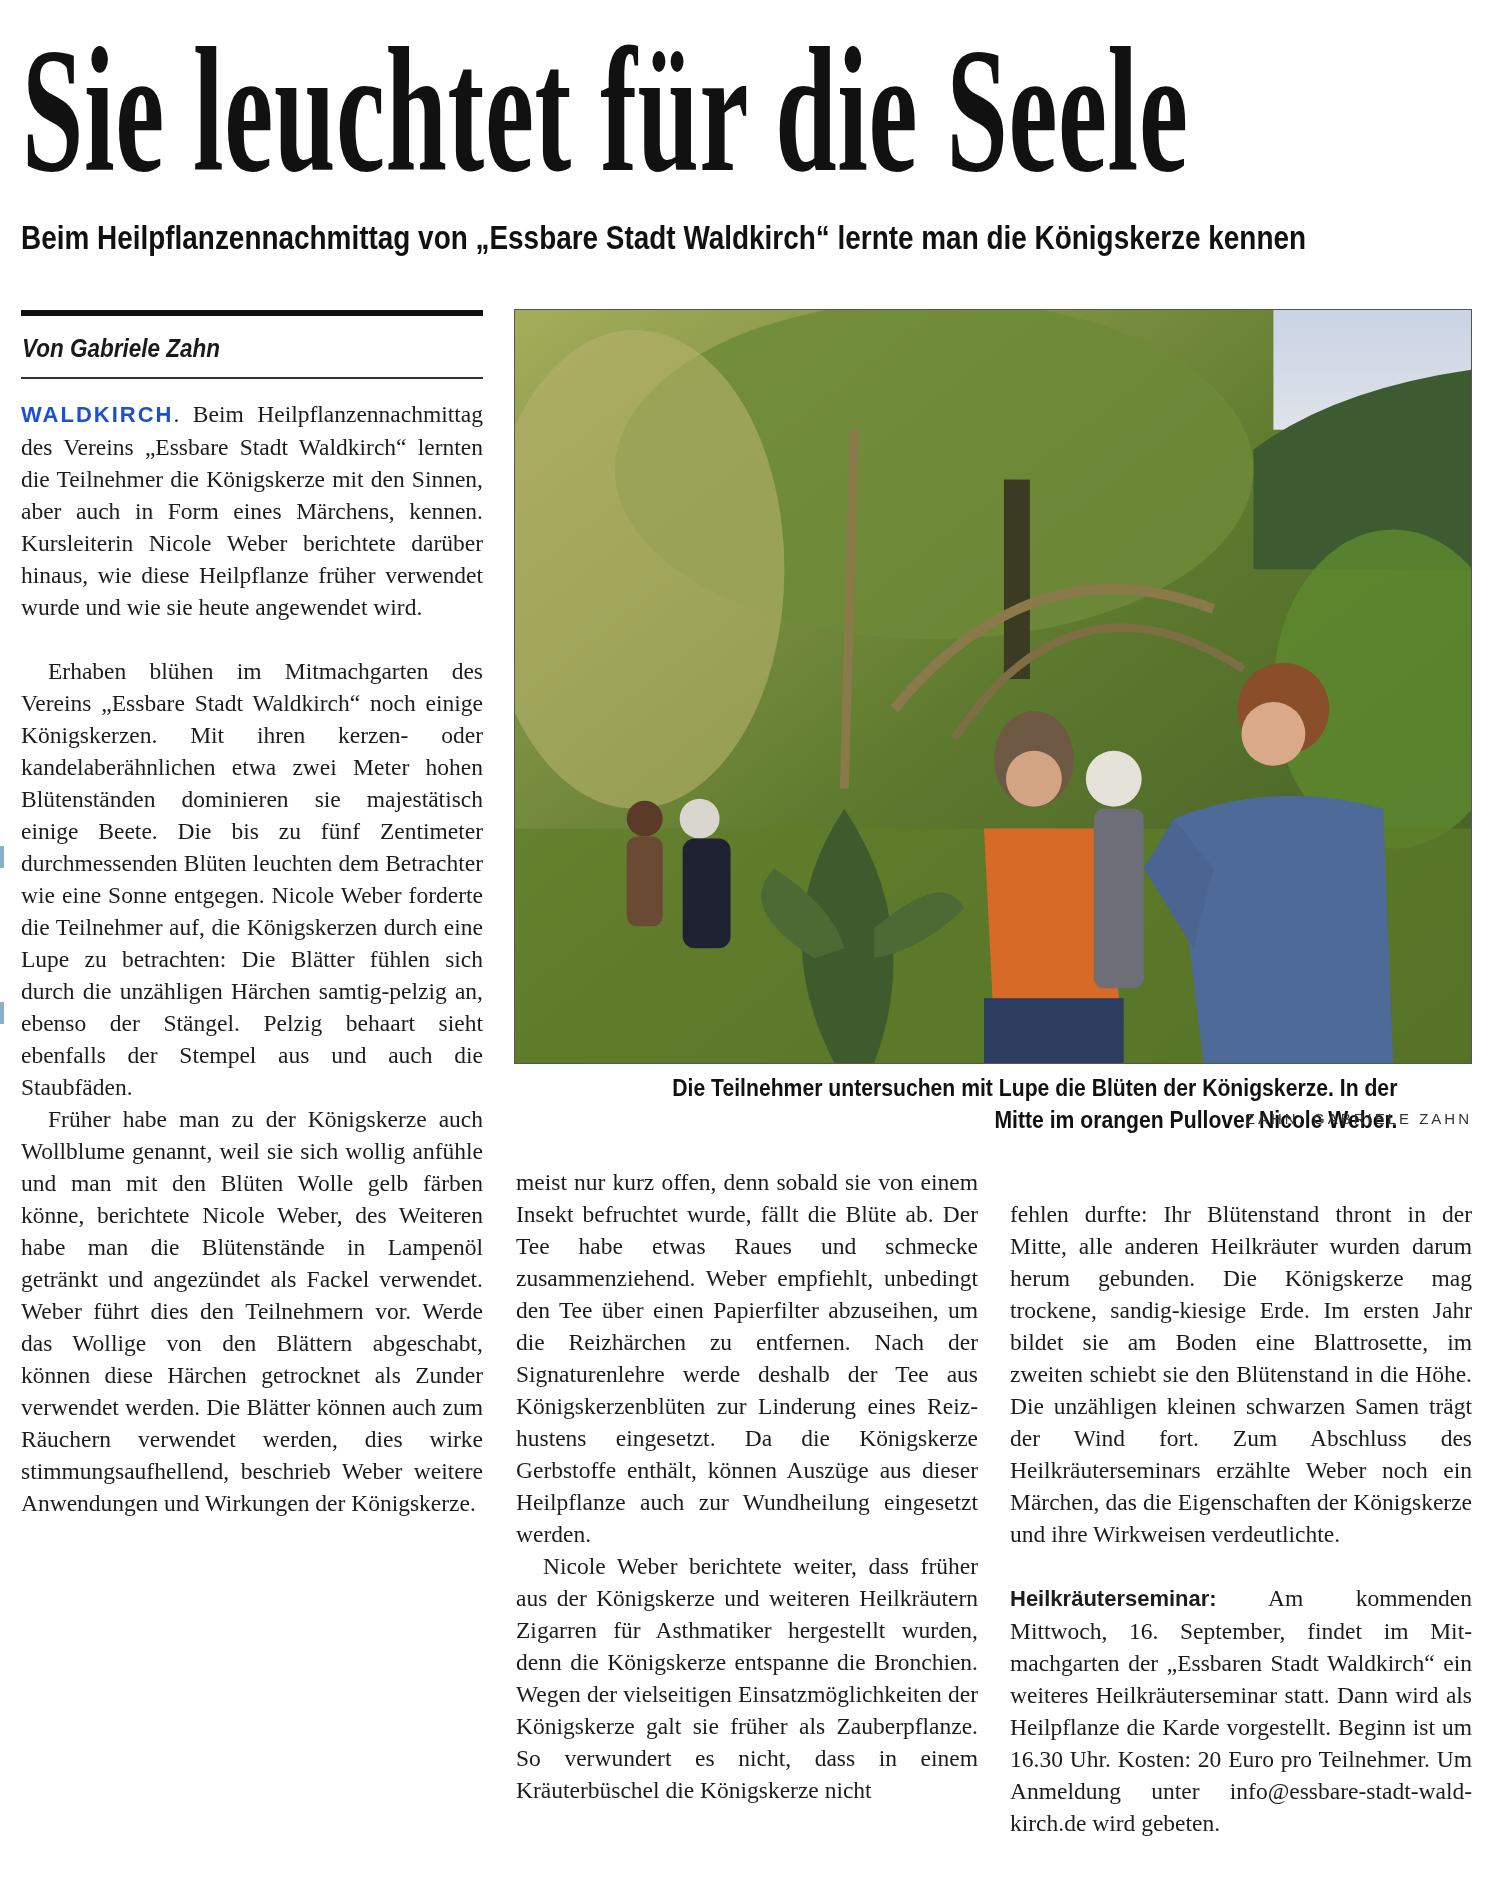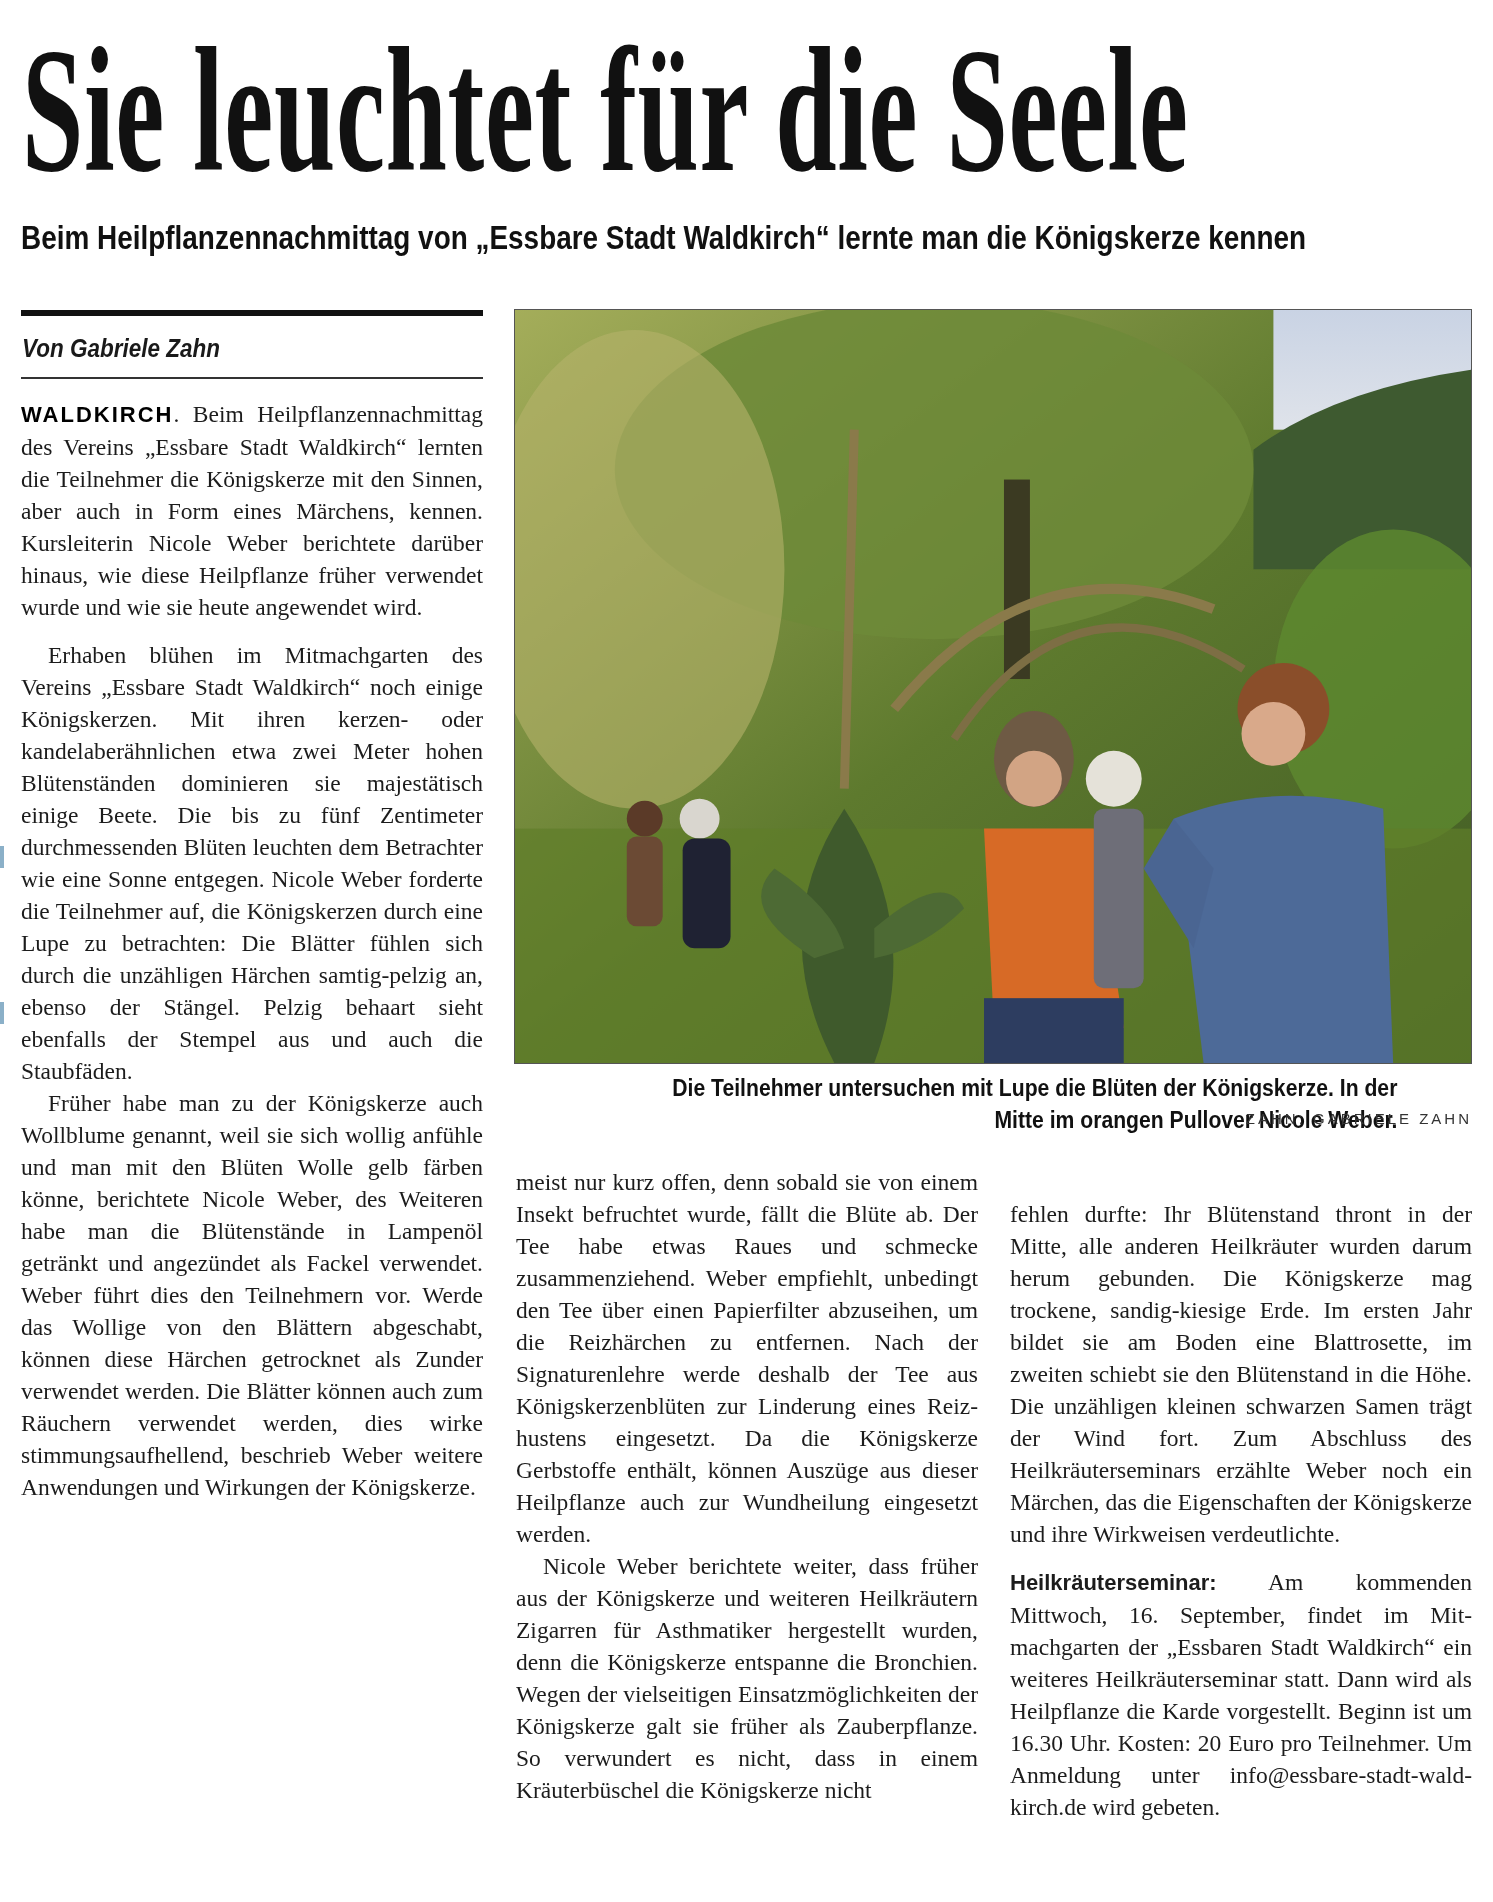--- a/index.html
+++ b/index.html
@@ -28,23 +28,23 @@
   }
   .rule-thin { position: absolute; left: 21px; top: 377px; width: 462px; height: 2px; background: #333; }
 
   .col {
     position: absolute; width: 462px;
     font-family: "Liberation Serif", serif; font-size: 23.5px; line-height: 32px;
     color: #1c1c1c; text-align: justify; hyphens: manual;
   }
   .col p { margin: 0; }
   .col p.indent { text-indent: 27px; }
-  .col p.gap { margin-top: 16px; }
+  .col p.gap { margin-top: 32px; }
   .dateline {
-    font-family: "Liberation Sans", sans-serif; font-weight: bold; color: #000000;
+    font-family: "Liberation Sans", sans-serif; font-weight: bold; color: #1d4ed8;
     letter-spacing: 2px; font-size: 22px;
   }
   .runin { font-family: "Liberation Sans", sans-serif; font-weight: bold; font-size: 22px; }
 
   .col1 { left: 21px; top: 398px; }
   .col2 { left: 516px; top: 1166px; width: 462px; }
   .col3 { left: 1010px; top: 1198px; width: 462px; }
 
   .photo {
     position: absolute; left: 514px; top: 309px; width: 958px; height: 755px;

